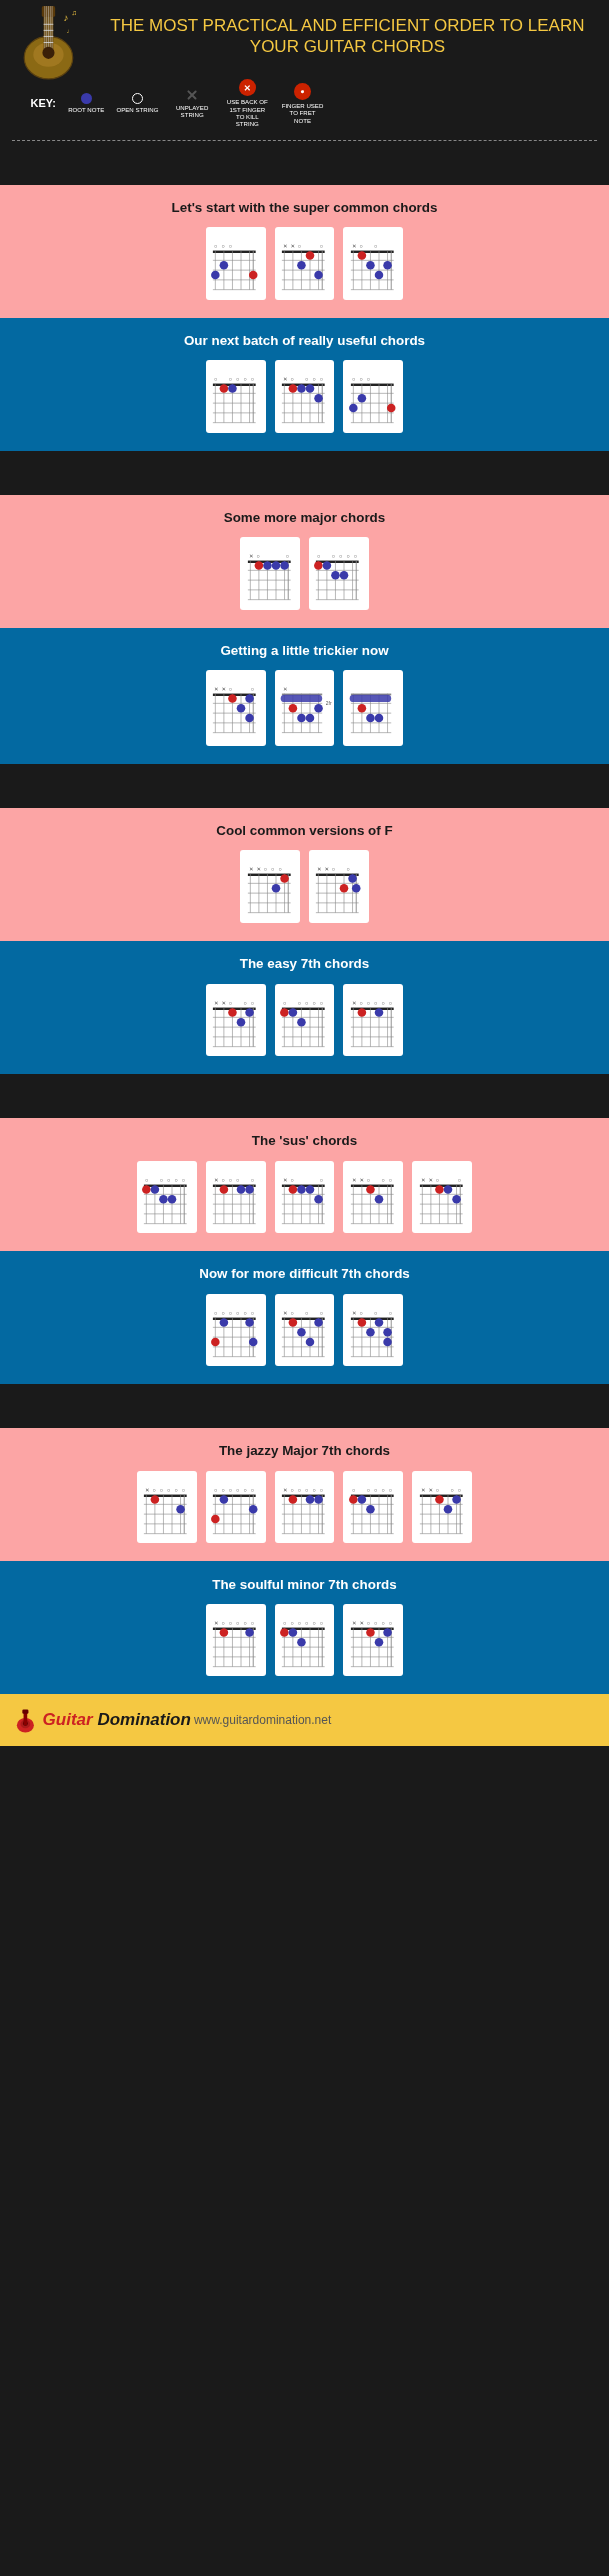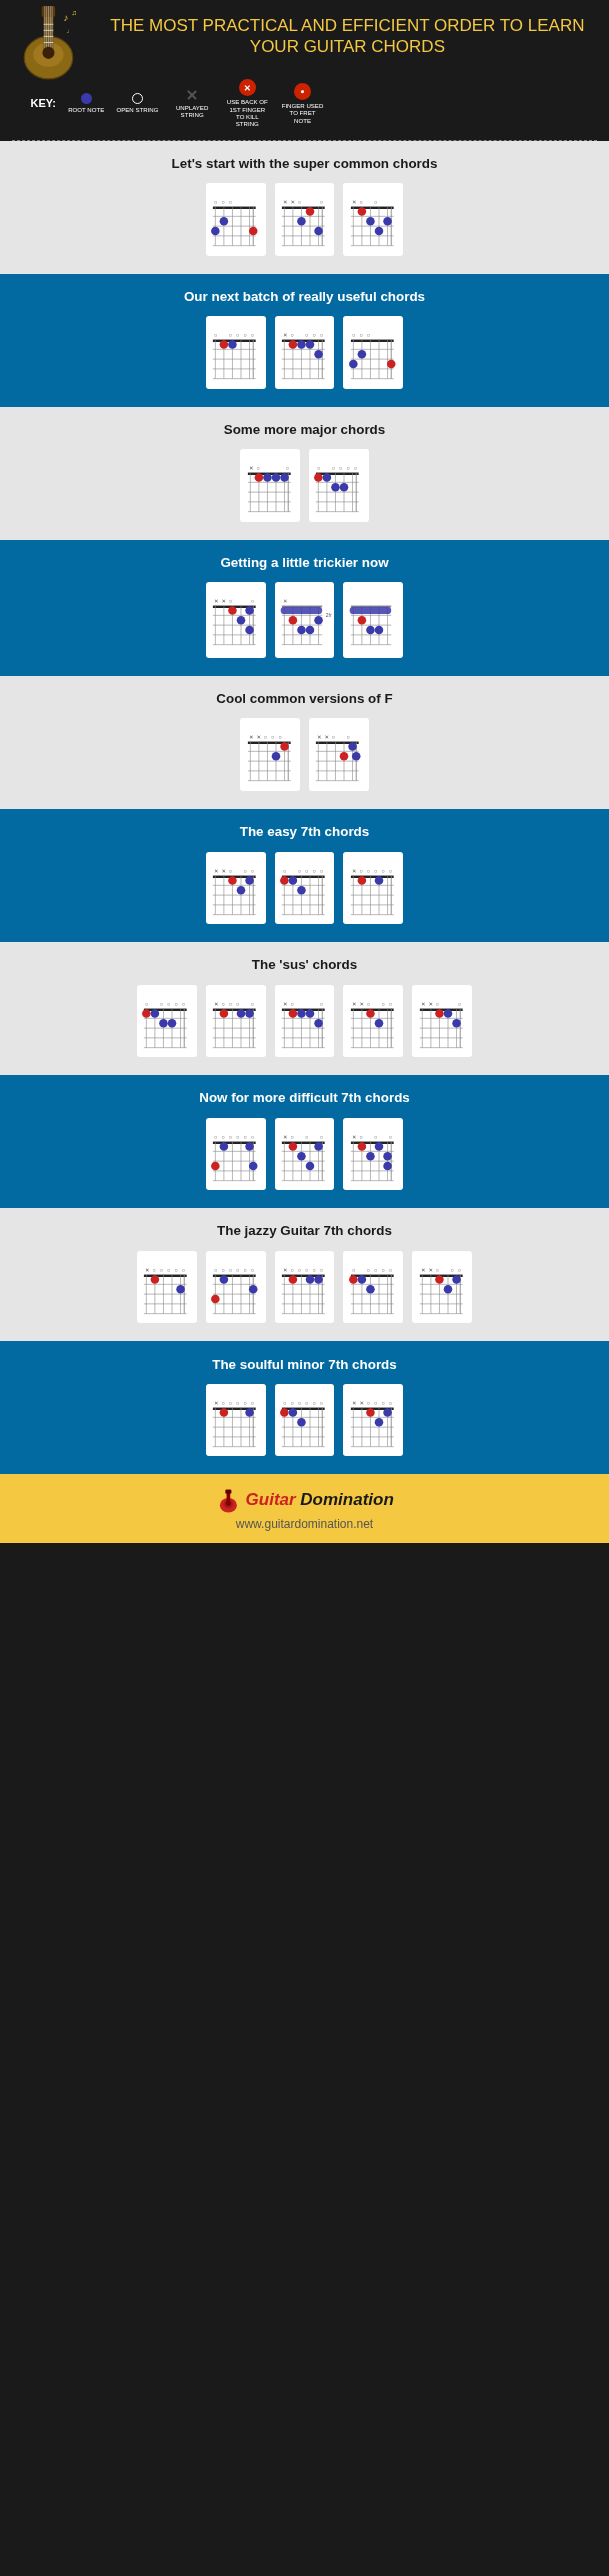--- a/index.html
+++ b/index.html
@@ -102,22 +102,23 @@
       width: 17px; height: 17px;
       background: #cc2200;
       border-radius: 50%;
       display: flex; align-items: center; justify-content: center;
       color: white;
       font-size: 7.3px;
     }
 
     
     .section-yellow {
-      background: #e5e5e5;
+      background: #fca5a5;
       padding: 15.2px 18.3px 18.3px;
+      margin-top: 44px;
     }
     .section-red {
       background: #0369a1;
       padding: 15.2px 18.3px 18.3px;
     }
 
     .section-title {
       font-size: 13.4px;
       font-weight: bold;
       color: white;
@@ -133,21 +134,21 @@
       justify-content: center;
       gap: 9.1px;
       flex-wrap: wrap;
     }
 
     
     .footer {
       background: #f5c842;
       padding: 12.2px;
       display: flex;
-      flex-direction: column;
+      flex-direction: row;
       align-items: center;
       gap: 3px;
     }
     .footer-logo {
       font-size: 17px;
       font-weight: 900;
       color: #cc2222;
       font-style: italic;
     }
     .footer-logo span {
@@ -983,21 +984,21 @@
           <circle cx="68" cy="38" r="7" fill="#3a3aaa"></circle>
           <circle cx="68" cy="54" r="7" fill="#3a3aaa"></circle>
         </svg>
       </div>
     </div>
 
   </div>
 </div>
 
 <div class="section-yellow">
-  <div class="section-title">The jazzy Guitar 7th chords</div>
+  <div class="section-title">The jazzy Major 7th chords</div>
   <div class="chords-row">
 
     <div class="chord-wrapper">
       <div class="chord-top-bar teal">Cmaj7</div>
       <div style="padding:2.4px;">
         <svg class="chord-svg" width="55" height="55" viewBox="0 0 90 90">
           <text x="10" y="10" font-size="9" fill="#555">✕</text>
           <text x="22" y="10" font-size="9" fill="#555">○</text>
           <text x="34" y="10" font-size="9" fill="#555">○</text>
           <text x="46" y="10" font-size="9" fill="#555">○</text>

